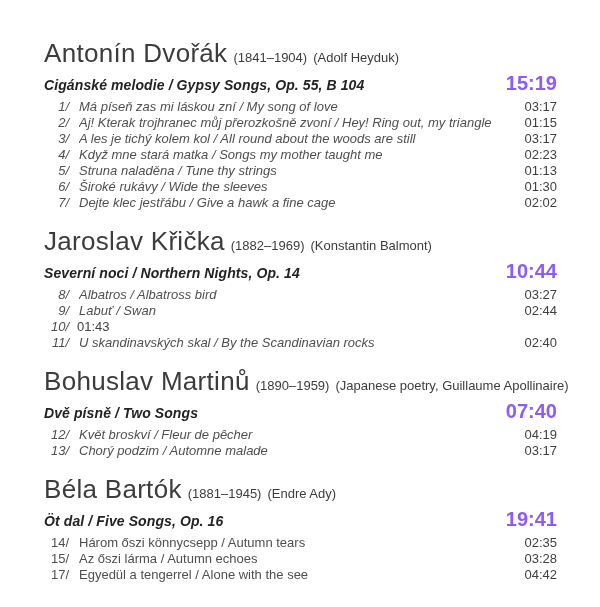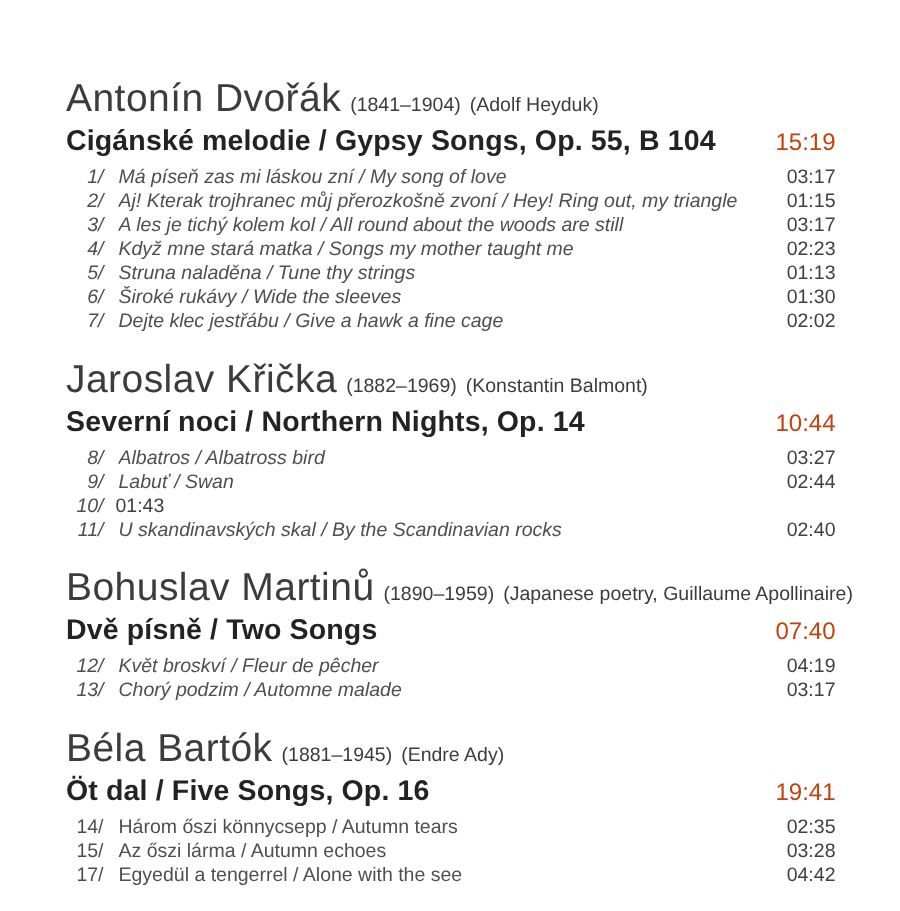--- a/index.html
+++ b/index.html
@@ -11,21 +11,21 @@
   .page {
     position: relative;
     width: 600px;
     height: 607px;
     box-sizing: border-box;
     padding: 38px 43px 0 44px;
     background: var(--bg, #ffffff);
     overflow: hidden;
   }
   .section { margin-top: 15px; }
-  .section:first-child { margin-top: 12px; }
+  .section:first-child { margin-top: 0; }
 
   .composer-line {
     color: var(--ink, #3c3c3c);
     margin-bottom: 3px;
     white-space: nowrap;
   }
   .composer-name {
     font-size: 26px;
     font-weight: 300;
     letter-spacing: 0.3px;
@@ -36,29 +36,30 @@
     color: var(--ink, #3c3c3c);
   }
 
   .work-row {
     display: flex;
     align-items: baseline;
     margin: 2px 0 4px 0;
   }
   .work-title {
     flex: 1;
-    font-size: 19px;
+    font-size: 14px;
     font-weight: bold;
+    font-style: italic;
     color: #232323;
     letter-spacing: 0.1px;
   }
   .work-duration {
-    font-size: 16px;
-    font-weight: normal;
-    color: #c2410c;
+    font-size: 20px;
+    font-weight: bold;
+    color: #8b5cf6;
     white-space: nowrap;
   }
 
   .track-row {
     display: flex;
     align-items: baseline;
     font-size: 13px;
     line-height: 16px;
     color: #4f4f4f;
   }

